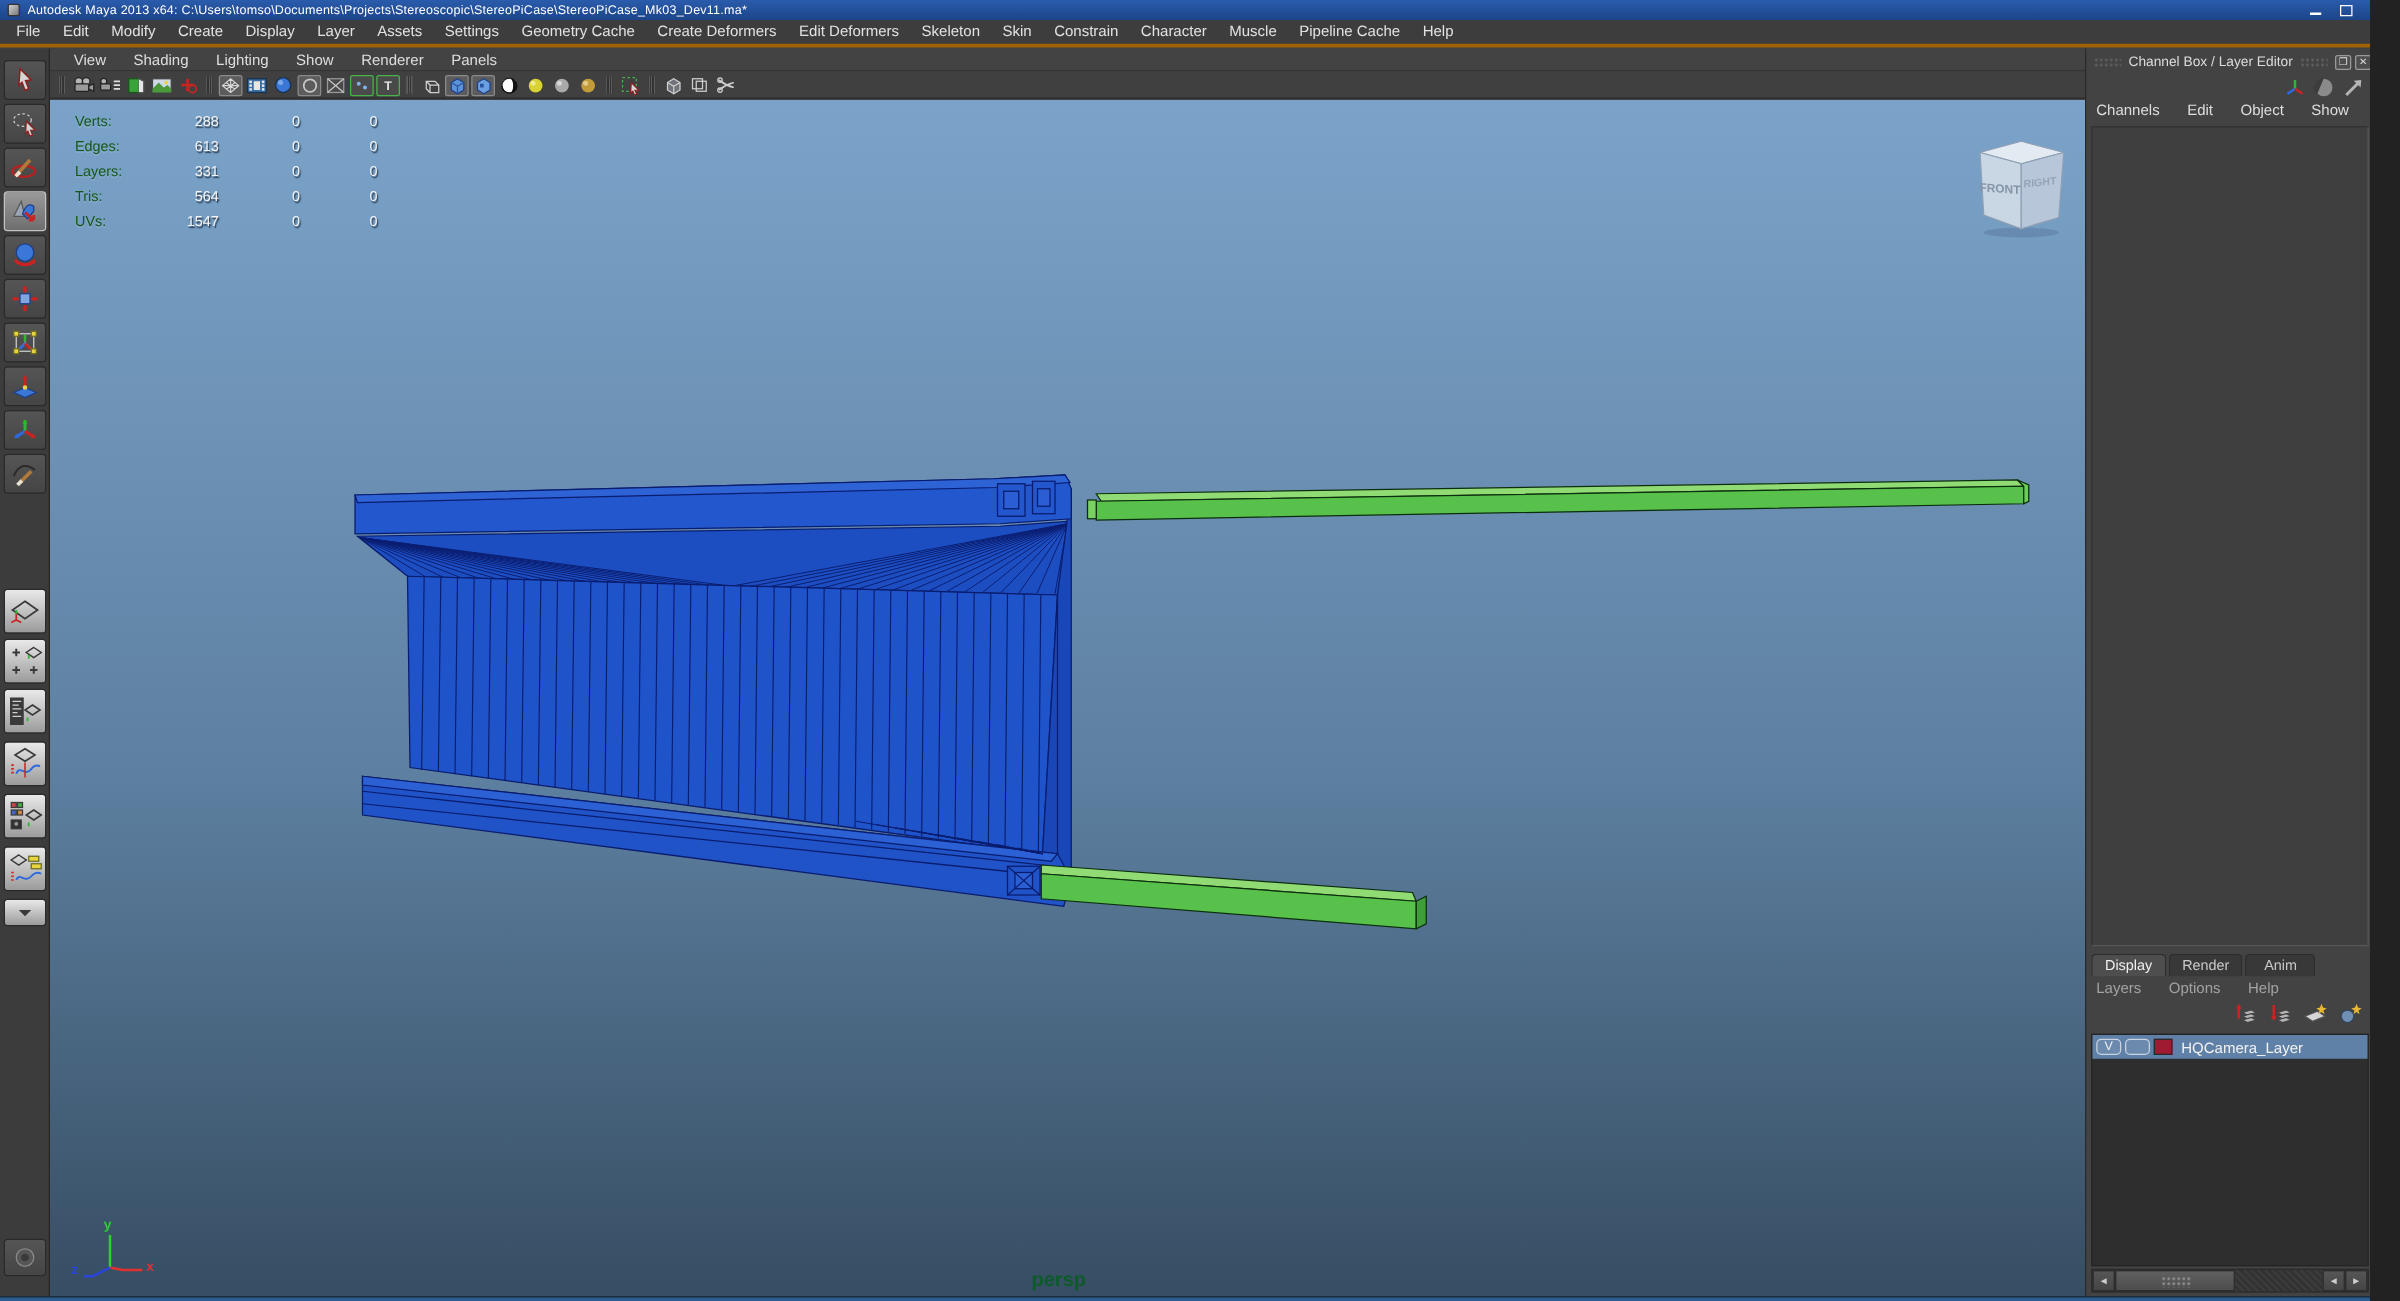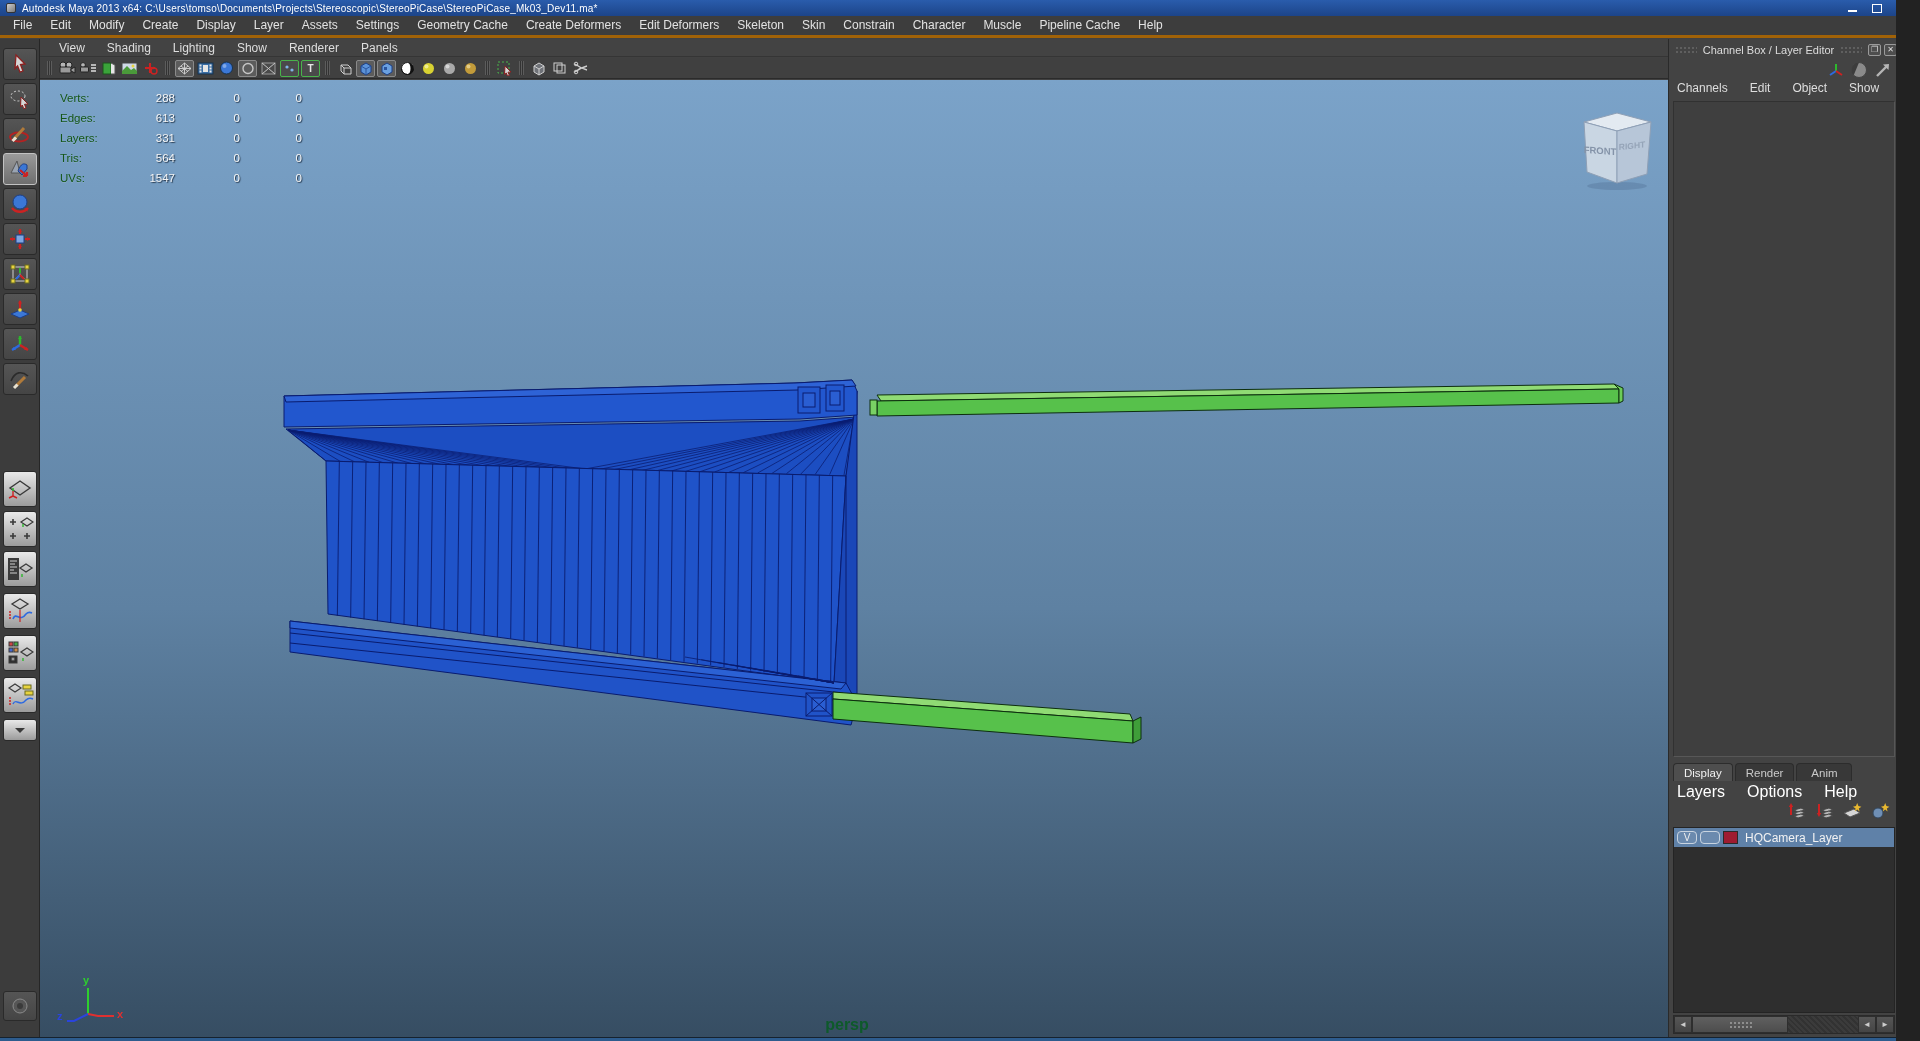--- a/index.html
+++ b/index.html
@@ -71,21 +71,21 @@
   .cb-menu{position:absolute;left:8px;top:42px;display:flex;justify-content:flex-end;}
   .cb-menu .mi{color:#dedede;font-size:12px;padding:0 12px 0 0;margin-right:10px;}
   .cb-area{position:absolute;left:4px;top:62px;width:222px;height:656px;background:#3f3f3f;
     border:1px solid #313131;border-bottom-color:#575757;border-right-color:#575757;}
   .le-tabs{position:absolute;left:4px;top:724px;display:flex;gap:2px;}
   .le-tab{min-width:56px;padding:0 10px;height:18px;line-height:18px;text-align:center;font-size:11.5px;
     color:#c9c9c9;background:#383838;border:1px solid #2c2c2c;border-bottom:none;
     border-radius:4px 4px 0 0;}
   .le-tab.active{background:#4e4e4e;color:#f0f0f0;}
   .le-menu{position:absolute;left:8px;top:744px;display:flex;}
-  .le-menu .mi{color:#ffffff;font-size:16px;margin-right:22px;}
+  .le-menu .mi{color:#a3a3a3;font-size:12px;margin-right:22px;}
   .le-icons{position:absolute;right:10px;top:762px;display:flex;gap:8px;}
   .layer-list{position:absolute;left:4px;top:788px;width:222px;height:186px;background:#2e2e2e;
     border:1px solid #242424;}
   .layer-row{display:flex;align-items:center;height:19px;padding:0 3px;gap:3px;}
   .layer-row.selected{background:#5f81a8;}
   .tgl{width:20px;height:13px;border:1px solid #c9d4e0;border-radius:4px;font-size:10px;color:#f0f0f0;
     text-align:center;line-height:12px;background:rgba(255,255,255,.08);}
   .swatch{width:15px;height:13px;border:1px solid #2a2a2a;}
   .layer-name{color:#f2f2f2;font-size:12px;padding-left:4px;}
   

